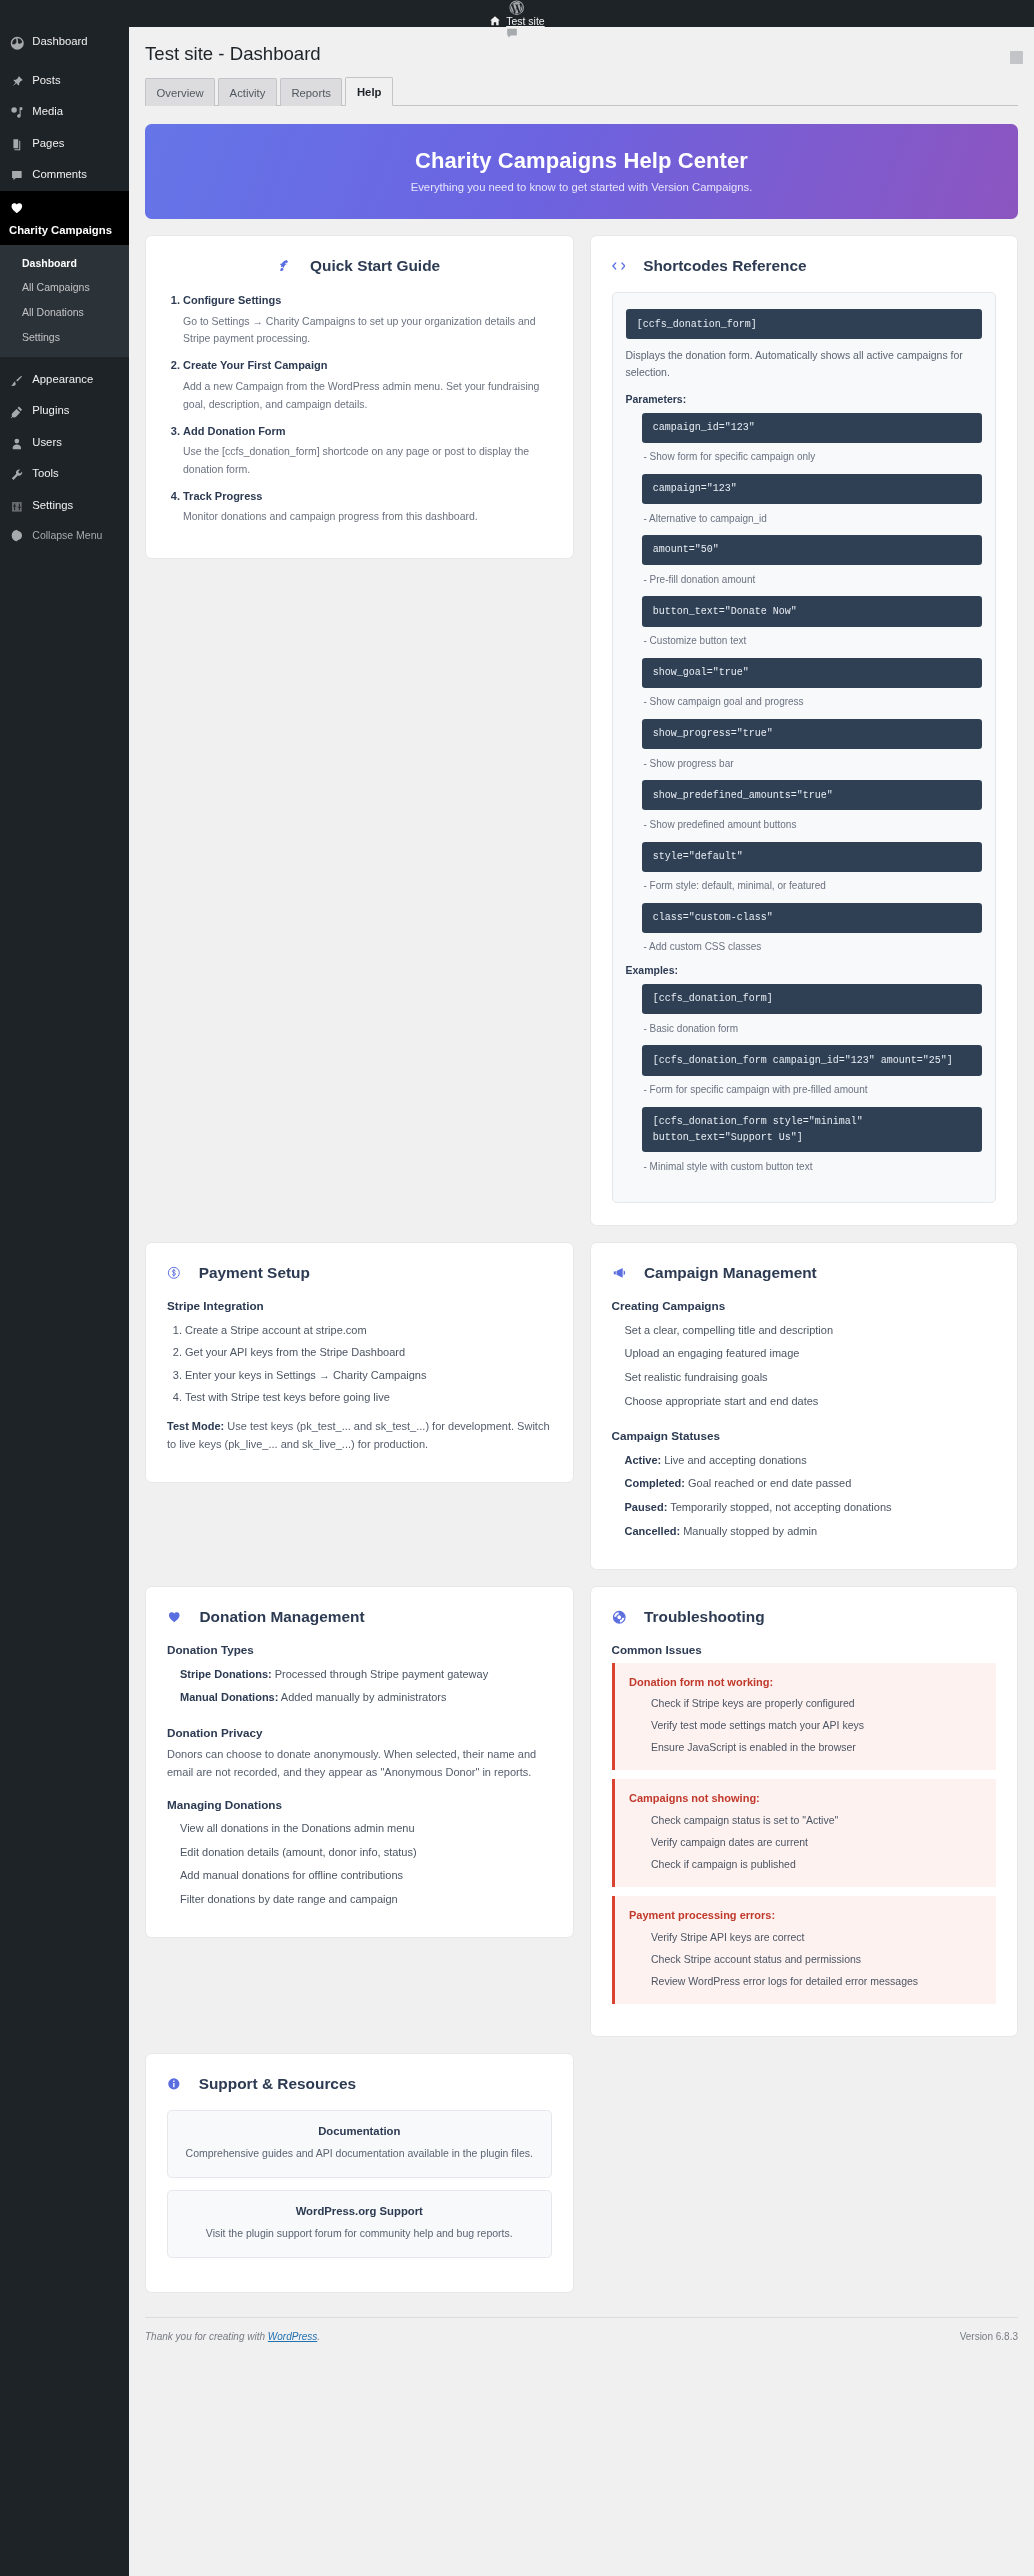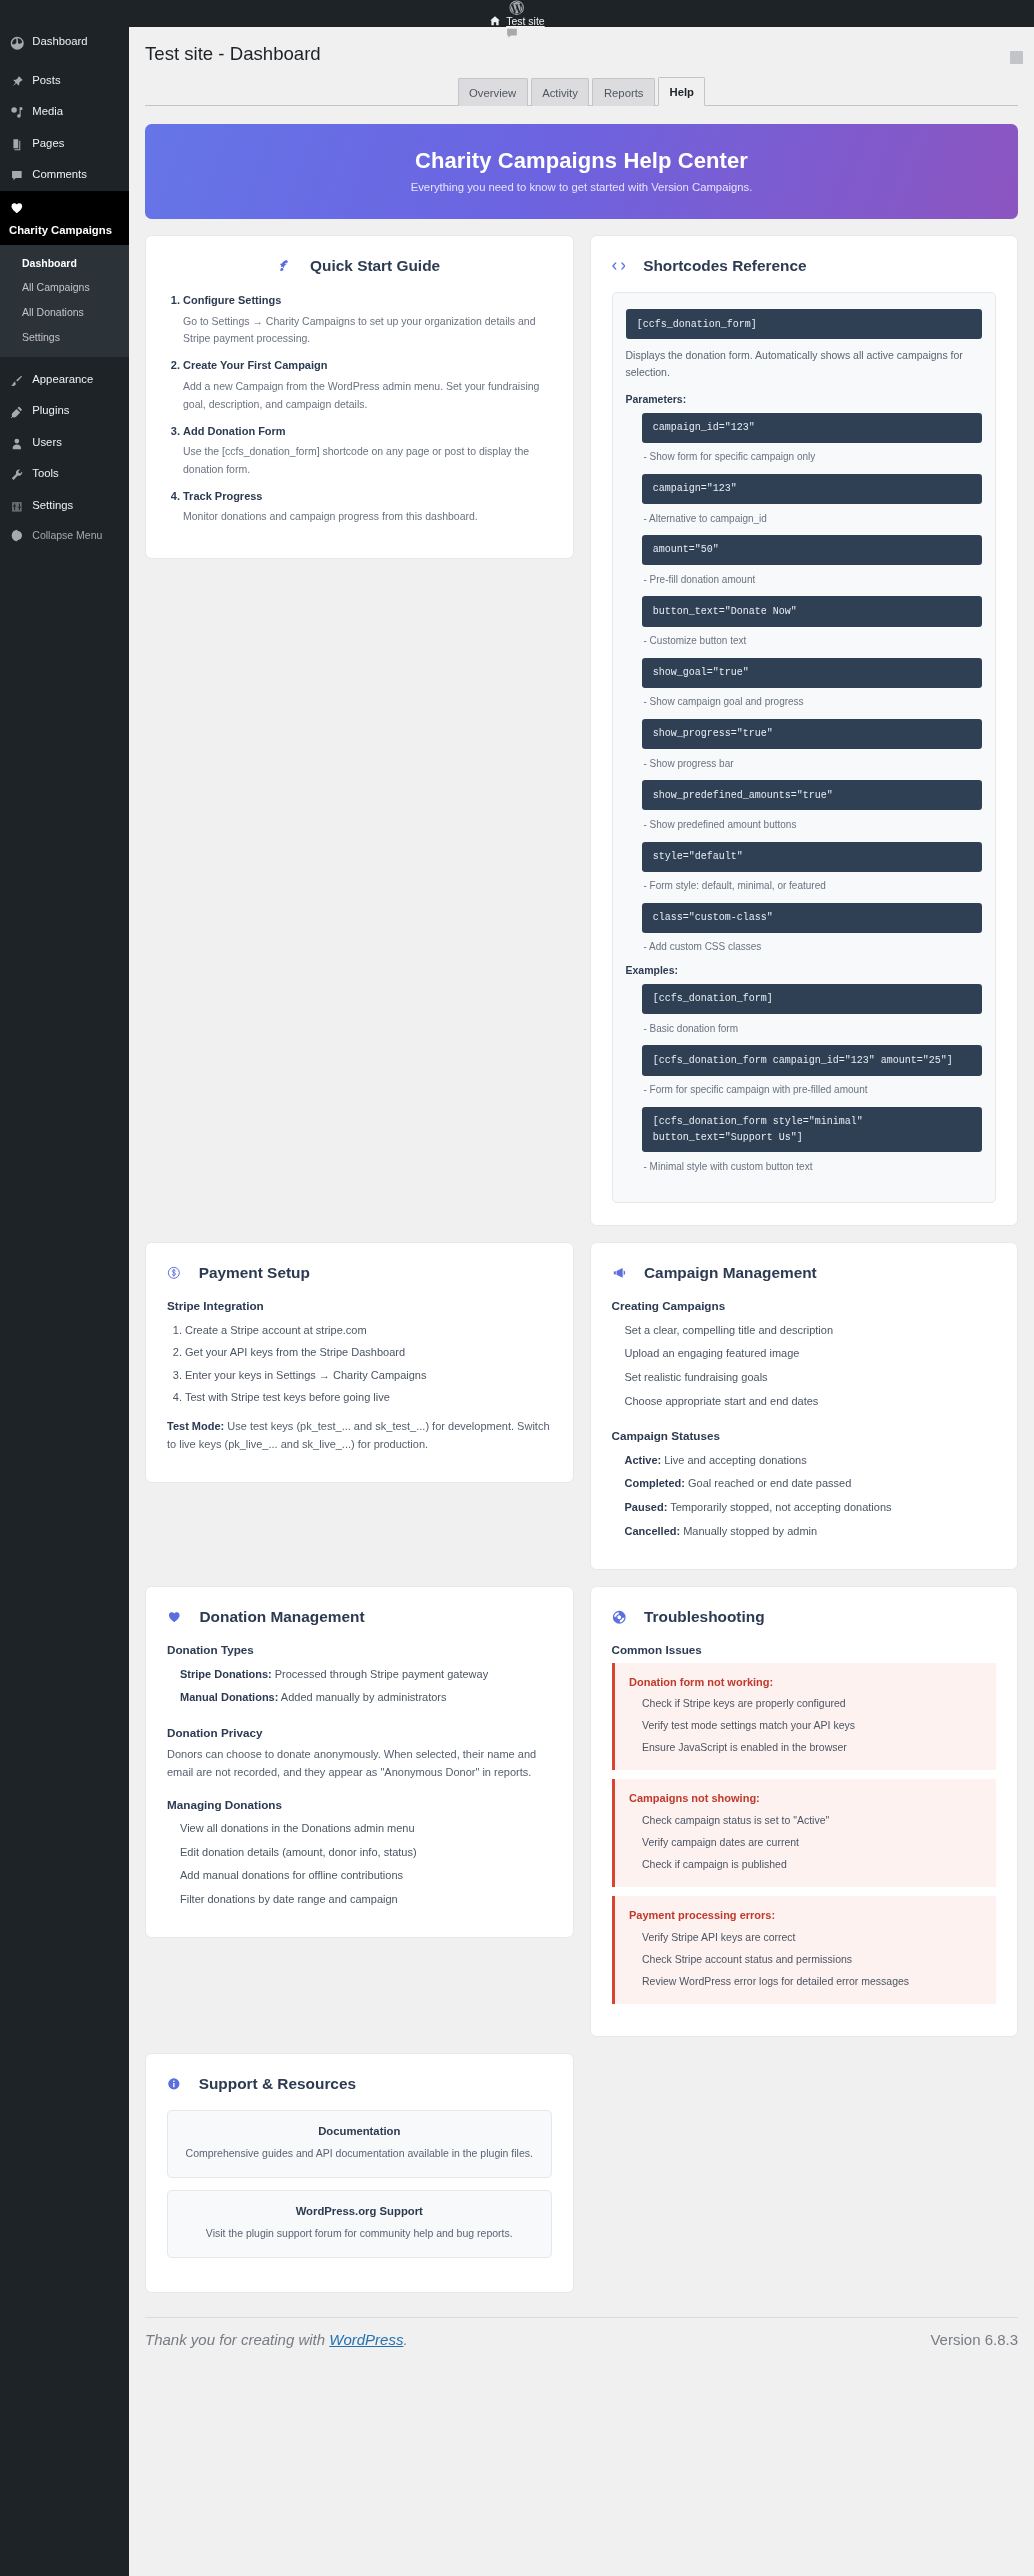--- a/index.html
+++ b/index.html
@@ -79,21 +79,21 @@
     background: #f0f0f1;
     padding: 8px 16px 0 16px;
   }
   .page-title {
     font-size: 18.6px; font-weight: 400; color: #1d2327;
     padding: 7.3px 0 3.2px 0; line-height: 1.3;
   }
   .tabs {
     display: flex; align-items: flex-end; gap: 3px;
     border-bottom: 0.8px solid #c3c4c7;
-    padding-top: 6.5px; margin-bottom: 0; justify-content: center;
+    padding-top: 6.5px; margin-bottom: 0;
   }
   .tab {
     display: block; padding: 5.7px 10.5px 4.8px 10.5px;
     font-size: 11.3px; line-height: 1.45;
     background: #dcdcde; border: 0.8px solid #c3c4c7; border-bottom: none;
     color: #50575e; text-decoration: none;
     border-radius: 1.6px 1.6px 0 0; position: relative; top: 0.8px;
   }
   .tab.active {
     background: #f0f0f1; color: #1d2327; font-weight: 600;
@@ -176,39 +176,39 @@
   .sc-note { font-size: 10px; color: #6b7280; margin: 0 0 9.7px 18px; line-height: 1.5; }
 
   
   .issue {
     background: #fdf2f0; border-left: 3.2px solid #d9432f;
     padding: 13px 14.5px 11.3px 14.5px; margin-bottom: 9.7px;
   }
   .issue .it {
     font-size: 11px; font-weight: bold; color: #c0392b; margin-bottom: 4.8px;
   }
-  .issue ul { list-style: none; margin-left: 13px; }
+  .issue ul { list-style: none; margin-left: 22px; }
   .issue li { font-size: 10.5px; color: #4b5563; line-height: 2.1; }
 
   
   .res {
     background: #f7f9fb; border: 0.8px solid #e5e7eb; border-radius: 4.8px;
     padding: 14.5px 13px 16px 13px; text-align: center; margin-bottom: 11.3px;
   }
   .res .rt { font-size: 11.3px; font-weight: bold; color: #2c3a52; margin-bottom: 7.3px; }
   .res .rd { font-size: 10.5px; color: #5b6472; line-height: 1.6; }
 
   .full-card { grid-column: 1 / 2; }
 
   
   .footer {
     display: flex; justify-content: space-between; align-items: center;
     margin-top: 24px; padding: 13px 0 14.5px 0;
     border-top: 0.8px solid #dcdcde;
-    font-size: 15px; color: #787c82; font-style: italic; gap: 24px;
+    font-size: 10px; color: #787c82; font-style: italic; gap: 24px;
   }
   .footer a { color: #2271b1; text-decoration: underline; }
   .footer .ver { font-style: normal; }
 </style>
 </head>
 <body>
 
 <div class="adminbar">
   <a class="ab-item" href="#">
     <span class="ab-ico">

